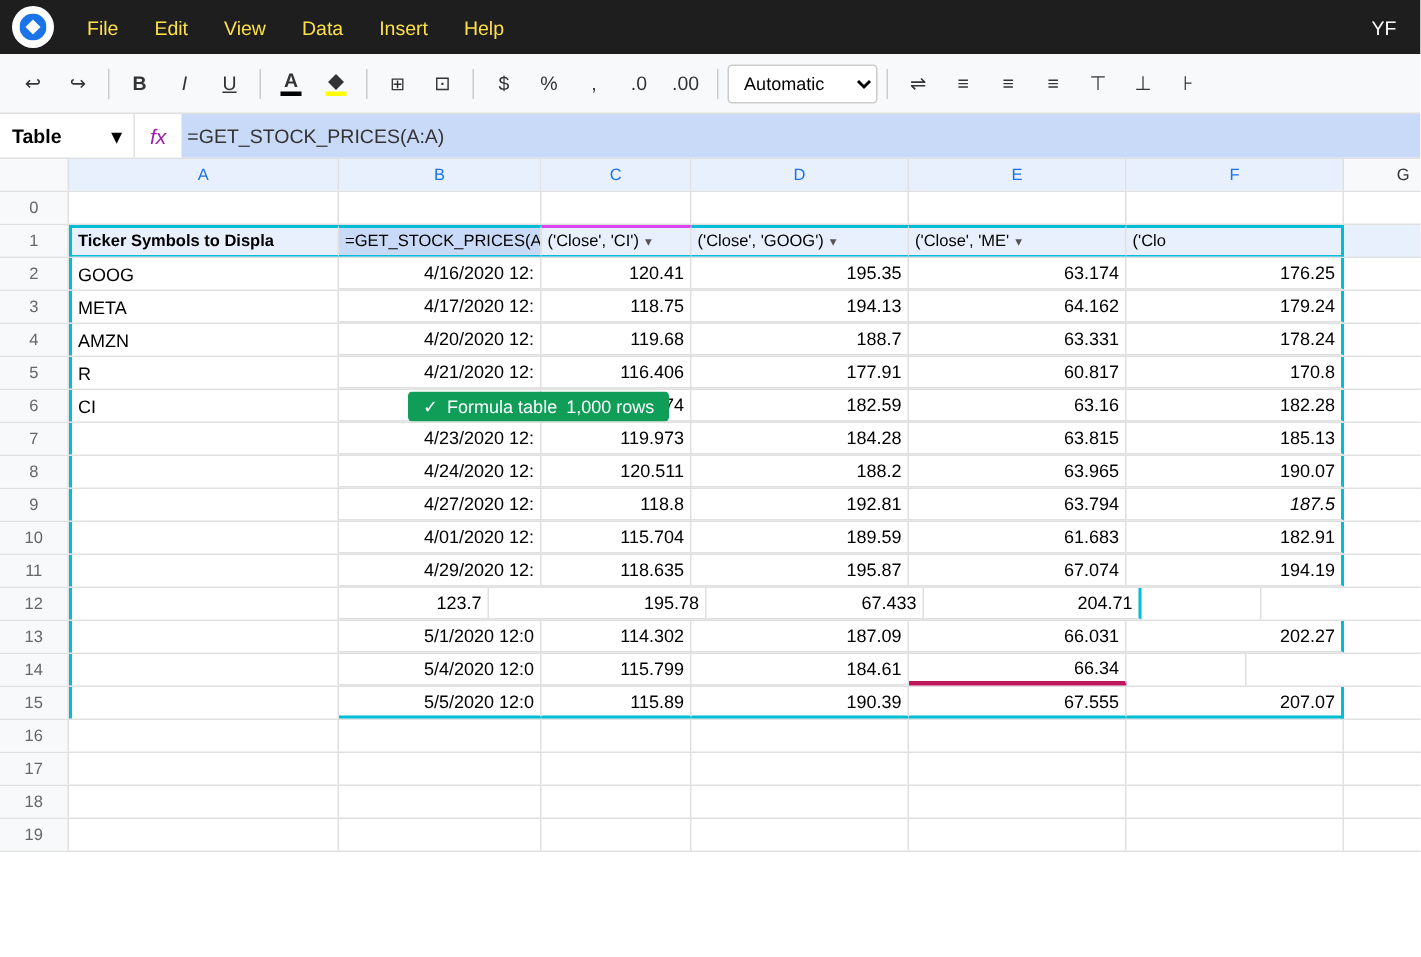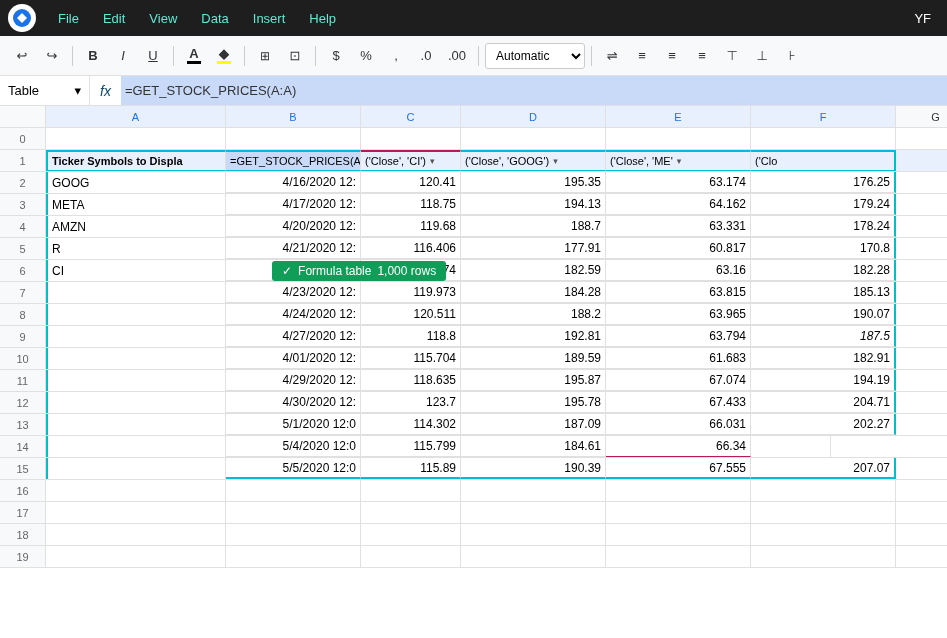--- a/index.html
+++ b/index.html
@@ -22,21 +22,21 @@
       display: flex; align-items: center; justify-content: center;
       margin-right: 8px;
       flex-shrink: 0;
     }
     .menu-logo svg { width: 18px; height: 18px; }
     .menu-item {
       padding: 4px 10px;
       cursor: pointer;
       border-radius: 4px;
       font-size: 13px;
-      color: #5eead4;
+      color: #fde047;
     }
     .menu-right {
       margin-left: auto;
       color: #fff;
       font-size: 13px;
       padding-right: 8px;
     }
 
     
     .toolbar {
@@ -96,25 +96,26 @@
     }
     .cell-name-box {
       display: flex; align-items: center;
       border-right: 1px solid #e0e0e0;
       padding: 0 8px;
       min-width: 90px;
       height: 100%;
       font-size: 13px;
       gap: 4px;
       cursor: pointer;
+      font-weight: bold;
     }
     .cell-name-text { flex: 1; }
     .fx-icon {
       padding: 0 10px;
-      color: #0c4a6e;
+      color: #a21caf;
       font-style: italic;
       font-size: 14px;
     }
     .formula-input {
       flex: 1;
       border: none;
       outline: none;
       font-size: 13px;
       padding: 0 4px;
       background: #c9daf8;
@@ -307,21 +308,21 @@
 
     <div class="grid-row" style="background:#e8f0fe;">
       <div class="row-num">1</div>
       <div class="cell col-A" style="border-top:2px solid #00bcd4; border-left:2px solid #00bcd4; border-bottom:1px solid #00bcd4; font-weight:bold; font-size:11px;">
         <span>Ticker Symbols to Displa</span>
       </div>
       <div class="cell col-B formula-cell" style="border-top:2px solid #00bcd4; border-bottom:1px solid #00bcd4; font-size:11px;">
         <span>=GET_STOCK_PRICES(A:A)</span>
 
       </div>
-      <div class="cell col-C" style="border-top:2px solid #be185d; border-bottom:1px solid #00bcd4; font-size:11px;">
+      <div class="cell col-C" style="border-top:2px solid #d946ef; border-bottom:1px solid #00bcd4; font-size:11px;">
         <span>('Close', 'CI')</span>
         <span class="dropdown-arrow" style="margin-left:4px;">▾</span>
       </div>
       <div class="cell col-D" style="border-top:2px solid #00bcd4; border-bottom:1px solid #00bcd4; font-size:11px;">
         <span>('Close', 'GOOG')</span>
         <span class="dropdown-arrow" style="margin-left:4px;">▾</span>
       </div>
       <div class="cell col-E" style="border-top:2px solid #00bcd4; border-bottom:1px solid #00bcd4; font-size:11px;">
         <span>('Close', 'ME'</span>
         <span class="dropdown-arrow" style="margin-left:4px;">▾</span>
@@ -429,21 +430,20 @@
     <div class="cell col-B right" style="border-bottom:1px solid #e0e0e0;">4/29/2020 12:</div>
     <div class="cell col-C right" style="border-bottom:1px solid #e0e0e0;">118.635</div>
     <div class="cell col-D right" style="border-bottom:1px solid #e0e0e0;">195.87</div>
     <div class="cell col-E right" style="border-bottom:1px solid #e0e0e0;">67.074</div>
     <div class="cell col-F right" style="border-right:2px solid #00bcd4; border-bottom:1px solid #e0e0e0;">194.19</div>
     <div class="cell col-G"></div>
   </div>
         <div class="grid-row">
     <div class="row-num">12</div>
     <div class="cell col-A" style="border-left:2px solid #00bcd4;"></div>
-    <div class="cell col-B right" style="border-bottom:1px solid #e0e0e0;">4/30/2020 12:</div>
     <div class="cell col-C right" style="border-bottom:1px solid #e0e0e0;">123.7</div>
     <div class="cell col-D right" style="border-bottom:1px solid #e0e0e0;">195.78</div>
     <div class="cell col-E right" style="border-bottom:1px solid #e0e0e0;">67.433</div>
     <div class="cell col-F right" style="border-right:2px solid #00bcd4; border-bottom:1px solid #e0e0e0;">204.71</div>
     <div class="cell col-G"></div>
   </div>
         <div class="grid-row">
     <div class="row-num">13</div>
     <div class="cell col-A" style="border-left:2px solid #00bcd4;"></div>
     <div class="cell col-B right" style="border-bottom:1px solid #e0e0e0;">5/1/2020 12:0</div>
@@ -452,21 +452,21 @@
     <div class="cell col-E right" style="border-bottom:1px solid #e0e0e0;">66.031</div>
     <div class="cell col-F right" style="border-right:2px solid #00bcd4; border-bottom:1px solid #e0e0e0;">202.27</div>
     <div class="cell col-G"></div>
   </div>
         <div class="grid-row">
     <div class="row-num">14</div>
     <div class="cell col-A" style="border-left:2px solid #00bcd4;"></div>
     <div class="cell col-B right" style="border-bottom:1px solid #e0e0e0;">5/4/2020 12:0</div>
     <div class="cell col-C right" style="border-bottom:1px solid #e0e0e0;">115.799</div>
     <div class="cell col-D right" style="border-bottom:1px solid #e0e0e0;">184.61</div>
-    <div class="cell col-E right" style="border-bottom:1px solid #be185d;">66.34</div>
+    <div class="cell col-E right" style="border-bottom:3px solid #be185d;">66.34</div>
     <div class="cell col-G"></div>
   </div>
         <div class="grid-row">
     <div class="row-num">15</div>
     <div class="cell col-A" style="border-left:2px solid #00bcd4;"></div>
     <div class="cell col-B right" style="border-bottom:2px solid #00bcd4;">5/5/2020 12:0</div>
     <div class="cell col-C right" style="border-bottom:2px solid #00bcd4;">115.89</div>
     <div class="cell col-D right" style="border-bottom:2px solid #00bcd4;">190.39</div>
     <div class="cell col-E right" style="border-bottom:2px solid #00bcd4;">67.555</div>
     <div class="cell col-F right" style="border-right:2px solid #00bcd4; border-bottom:2px solid #00bcd4;">207.07</div>

